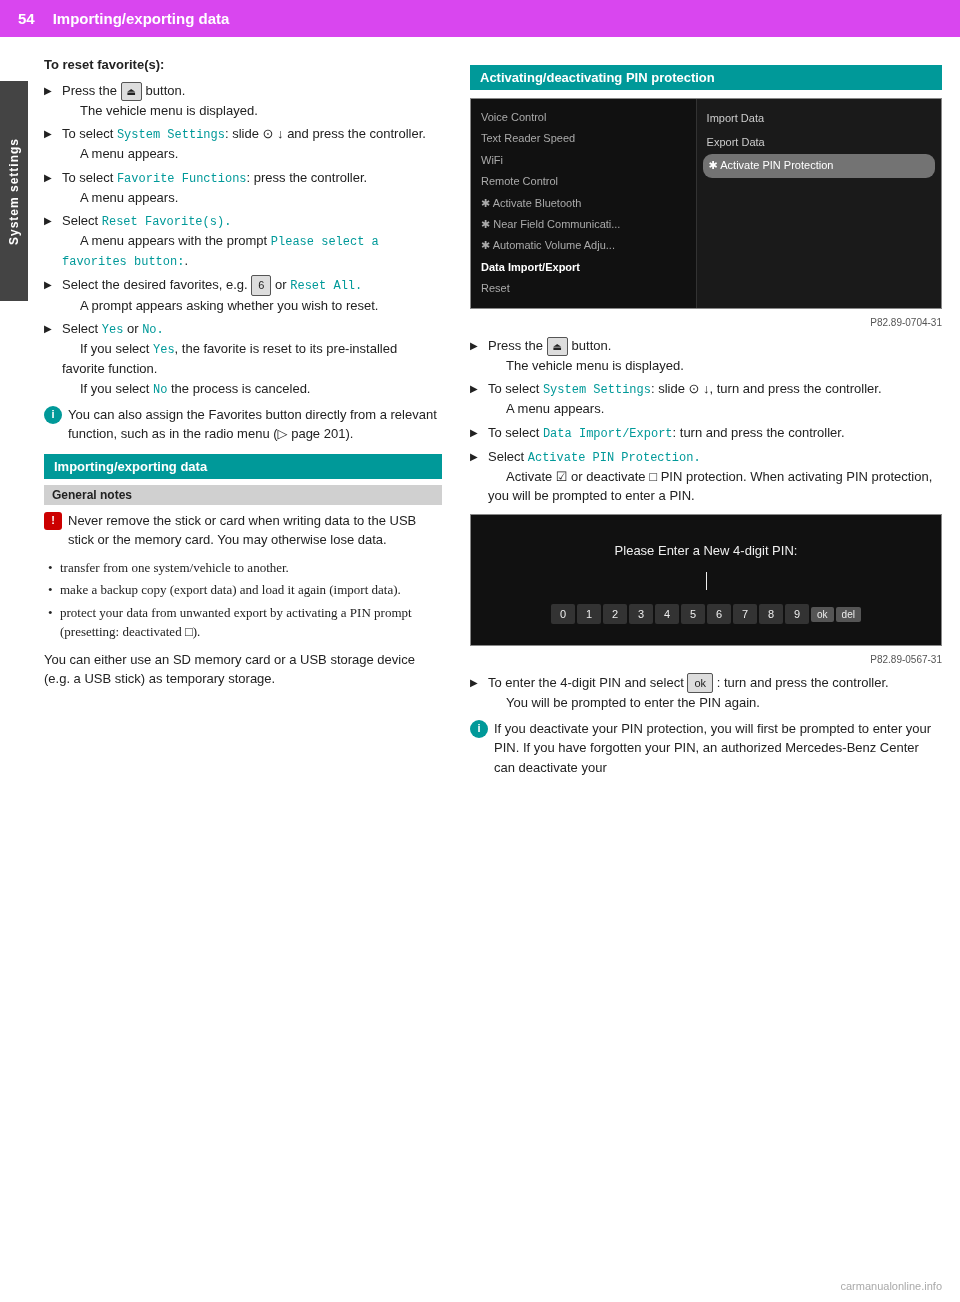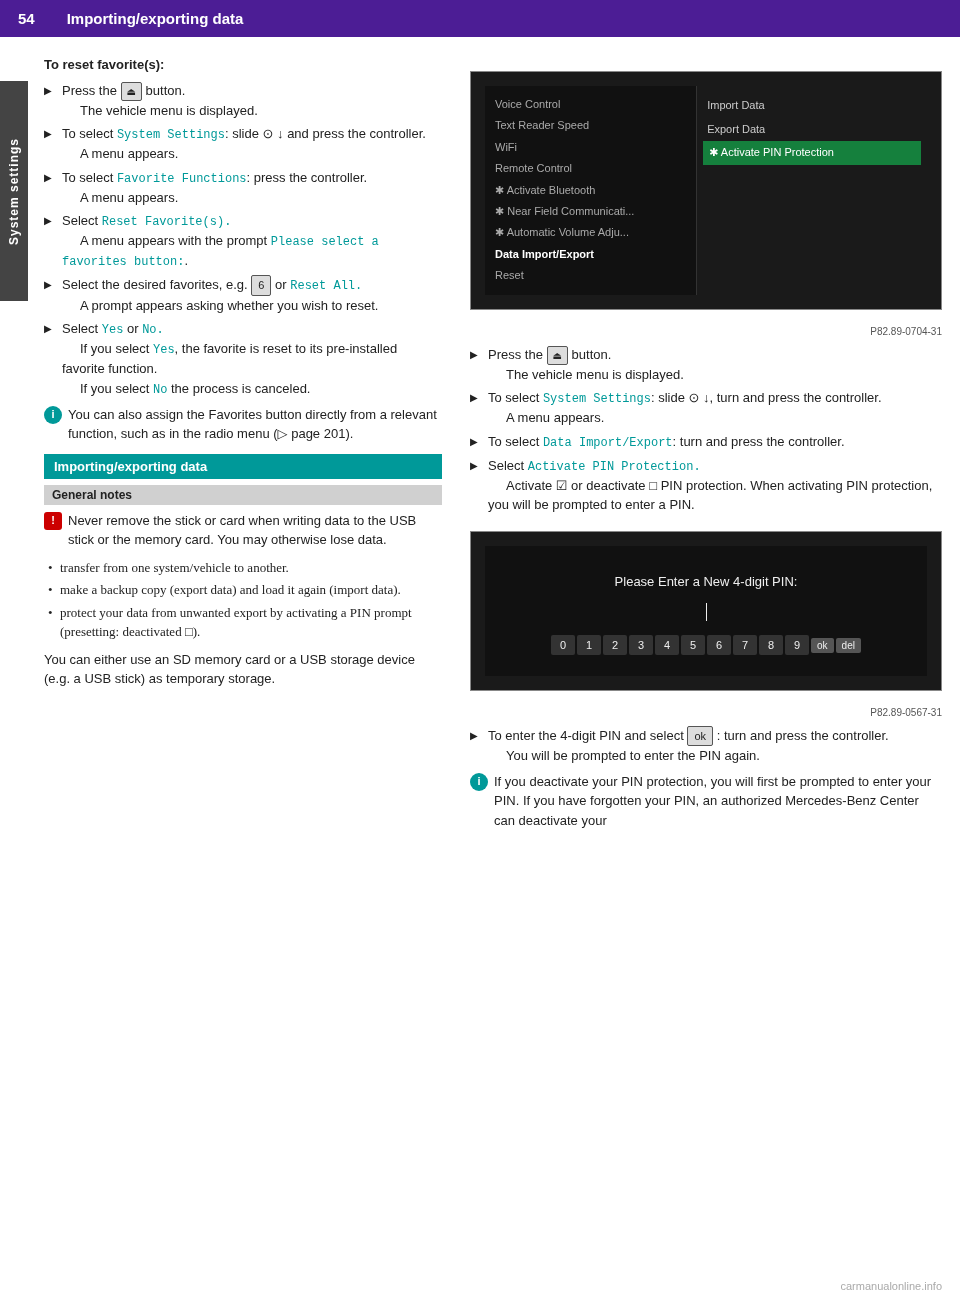--- a/index.html
+++ b/index.html
@@ -7,28 +7,28 @@
       font-family: Arial, sans-serif;
       font-size: 13px;
       background: #fff;
       width: 960px;
       min-height: 1302px;
       color: #222;
     }
 
     
     .header-bar {
-      background: #4c1d95;
+      background: #d946ef;
       color: #fff;
       font-size: 15px;
       font-weight: bold;
       padding: 10px 18px;
       display: flex;
       align-items: center;
-      gap: 32px;
+      gap: 18px;
     }
     .header-page-num {
       font-size: 15px;
       font-weight: bold;
     }
     .header-title {
       font-size: 15px;
       font-weight: bold;
     }
 
@@ -184,22 +184,22 @@
       font-size: 12px;
     }
     .cyan-text {
       color: #009999;
     }
 
     
     .img-mockup {
       background: #1a1a1a;
       border: 1px solid #888;
-      margin: 16px 0;
-      padding: 14px;
+      margin: 8px 0;
+      padding: 0;
       position: relative;
     }
     .img-caption {
       font-size: 10px;
       color: #555;
       text-align: right;
       margin-top: 2px;
       margin-bottom: 8px;
     }
 
@@ -233,23 +233,24 @@
       color: #fff;
       font-weight: bold;
     }
     .menu-right-item {
       padding: 3px 4px;
       font-size: 11px;
       color: #ccc;
       line-height: 1.6;
     }
     .menu-right-item.highlight {
-      background: #15803d;
+      background: #737373;
       color: #fff;
       padding: 3px 6px;
+      border-radius: 9px;
     }
 
     
     .pin-screenshot {
       background: #111;
       color: #eee;
       width: 100%;
       min-height: 130px;
       display: flex;
       flex-direction: column;
@@ -387,20 +388,21 @@
     <ul class="bullet-list">
       <li>transfer from one system/vehicle to another.</li>
       <li>make a backup copy (export data) and load it again (import data).</li>
       <li>protect your data from unwanted export by activating a PIN prompt (presetting: deactivated □).</li>
     </ul>
 
     <p>You can either use an SD memory card or a USB storage device (e.g. a USB stick) as temporary storage.</p>
   </div>
 
   <div class="right-col">
+    <div class="section-header">Activating/deactivating PIN protection</div>
 
     <div class="img-mockup">
       <div class="menu-screenshot">
         <div class="menu-left">
           <div class="menu-item">Voice Control</div>
           <div class="menu-item">Text Reader Speed</div>
           <div class="menu-item">WiFi</div>
           <div class="menu-item">Remote Control</div>
           <div class="menu-item">✱ Activate Bluetooth</div>
           <div class="menu-item">✱ Near Field Communicati...</div>

